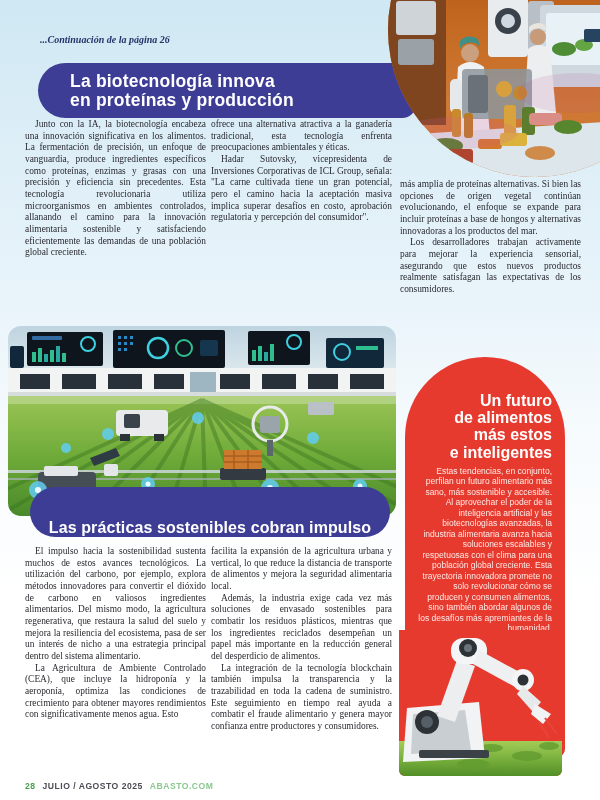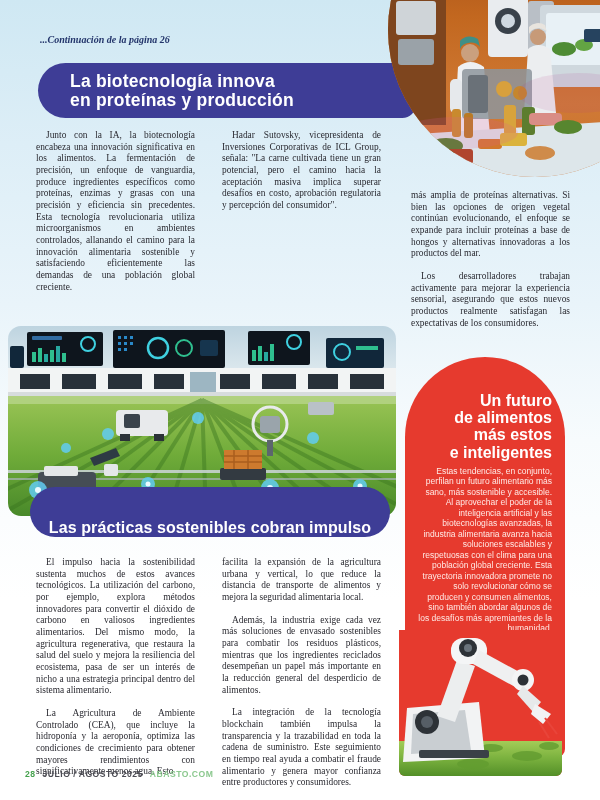--- a/index.html
+++ b/index.html
@@ -12,21 +12,21 @@
   
   .cont-note{left:40px;top:34px;font-style:italic;font-weight:700;font-size:10px;color:#23356b;}
   .title-box{left:38px;top:63px;width:378px;height:55px;background:#3e3d96;border-radius:28px 14px 14px 28px;
     display:flex;flex-direction:column;justify-content:center;padding-left:32px;box-sizing:border-box;}
   .title-box span{display:block;color:#fff;font-family:"Liberation Sans",sans-serif;font-weight:700;
     font-size:17.5px;line-height:19px;letter-spacing:.2px;}
   
   .circle-crop{left:388px;top:-117px;width:294px;height:294px;border-radius:50%;overflow:hidden;}
   
   .col{position:absolute;font-size:9.4px;line-height:11.65px;text-align:justify;color:#2a2a31;}
-  .col p{margin:11px;}
+  .col p{margin:0;}
   .col p.ind{text-indent:10px;}
   .c1{left:25px;top:119px;width:181px;}
   .c2{left:211px;top:119px;width:181px;}
   .c3{left:400px;top:179px;width:181px;}
   .c4{left:25px;top:546px;width:181px;}
   .c5{left:211px;top:546px;width:181px;}
   
   .farm-photo{left:8px;top:326px;width:388px;height:190px;border-radius:13px;overflow:hidden;}
   .farm-banner{left:30px;top:487px;width:360px;height:50px;background:#3e3d96;border-radius:25px;
     display:flex;align-items:flex-end;justify-content:center;}
@@ -38,21 +38,21 @@
     font-size:16px;line-height:17.2px;}
   .red-arch .rb{margin-top:5px;color:#ffe9e5;font-family:"Liberation Sans",sans-serif;font-size:8.5px;
     line-height:10.5px;font-weight:400;}
   
   .robot-photo{left:399px;top:630px;width:163px;height:146px;border-radius:0 0 6px 6px;overflow:hidden;}
   
   .footer{left:25px;top:769px;font-family:"Liberation Sans",sans-serif;font-size:8.6px;letter-spacing:.5px;
     display:flex;gap:7px;align-items:baseline;}
   .footer .pn{color:#47a24f;font-weight:700;}
   .footer .iss{color:#4c4c54;font-weight:700;}
-  .footer .site{color:#8bc88e;font-weight:700;text-decoration:none;}
+  .footer .site{color:#8bc88e;font-weight:700;text-decoration:none;margin-top:12px;}
 </style>
 </head>
 <body>
 
 <div class="page">
 
   <div class="abs cont-note">...Continuación de la página 26</div>
 
   <div class="abs title-box">
     <span>La biotecnología innova</span>
@@ -114,20 +114,21 @@
 
       <ellipse cx="70" cy="250" rx="60" ry="16" fill="#e05a9a" opacity="0.18"></ellipse>
       <ellipse cx="190" cy="210" rx="60" ry="20" fill="#b23a8a" opacity="0.12"></ellipse>
     </svg>
   </div>
 
   <div class="col c1">
     <p class="ind">Junto con la IA, la biotecnología encabeza una innovación significativa en los alimentos. La fermentación de precisión, un enfoque de vanguardia, produce ingredientes específicos como proteínas, enzimas y grasas con una precisión y eficiencia sin precedentes. Esta tecnología revolucionaria utiliza microorganismos en ambientes controlados, allanando el camino para la innovación alimentaria sostenible y satisfaciendo eficientemente las demandas de una población global creciente.</p>
   </div>
   <div class="col c2">
+    <p>ofrece una alternativa atractiva a la ganadería tradicional, esta tecnología enfrenta preocupaciones ambientales y éticas.</p>
     <p class="ind">Hadar Sutovsky, vicepresidenta de Inversiones Corporativas de ICL Group, señala: "La carne cultivada tiene un gran potencial, pero el camino hacia la aceptación masiva implica superar desafíos en costo, aprobación regulatoria y percepción del consumidor".</p>
   </div>
   <div class="col c3">
     <p>más amplia de proteínas alternativas. Si bien las opciones de origen vegetal continúan evolucionando, el enfoque se expande para incluir proteínas a base de hongos y alternativas innovadoras a los productos del mar.</p>
     <p class="ind">Los desarrolladores trabajan activamente para mejorar la experiencia sensorial, asegurando que estos nuevos productos realmente satisfagan las expectativas de los consumidores.</p>
   </div>
 
   <div class="abs farm-photo">
     <svg width="388" height="190" viewBox="0 0 388 190">
       <defs>

